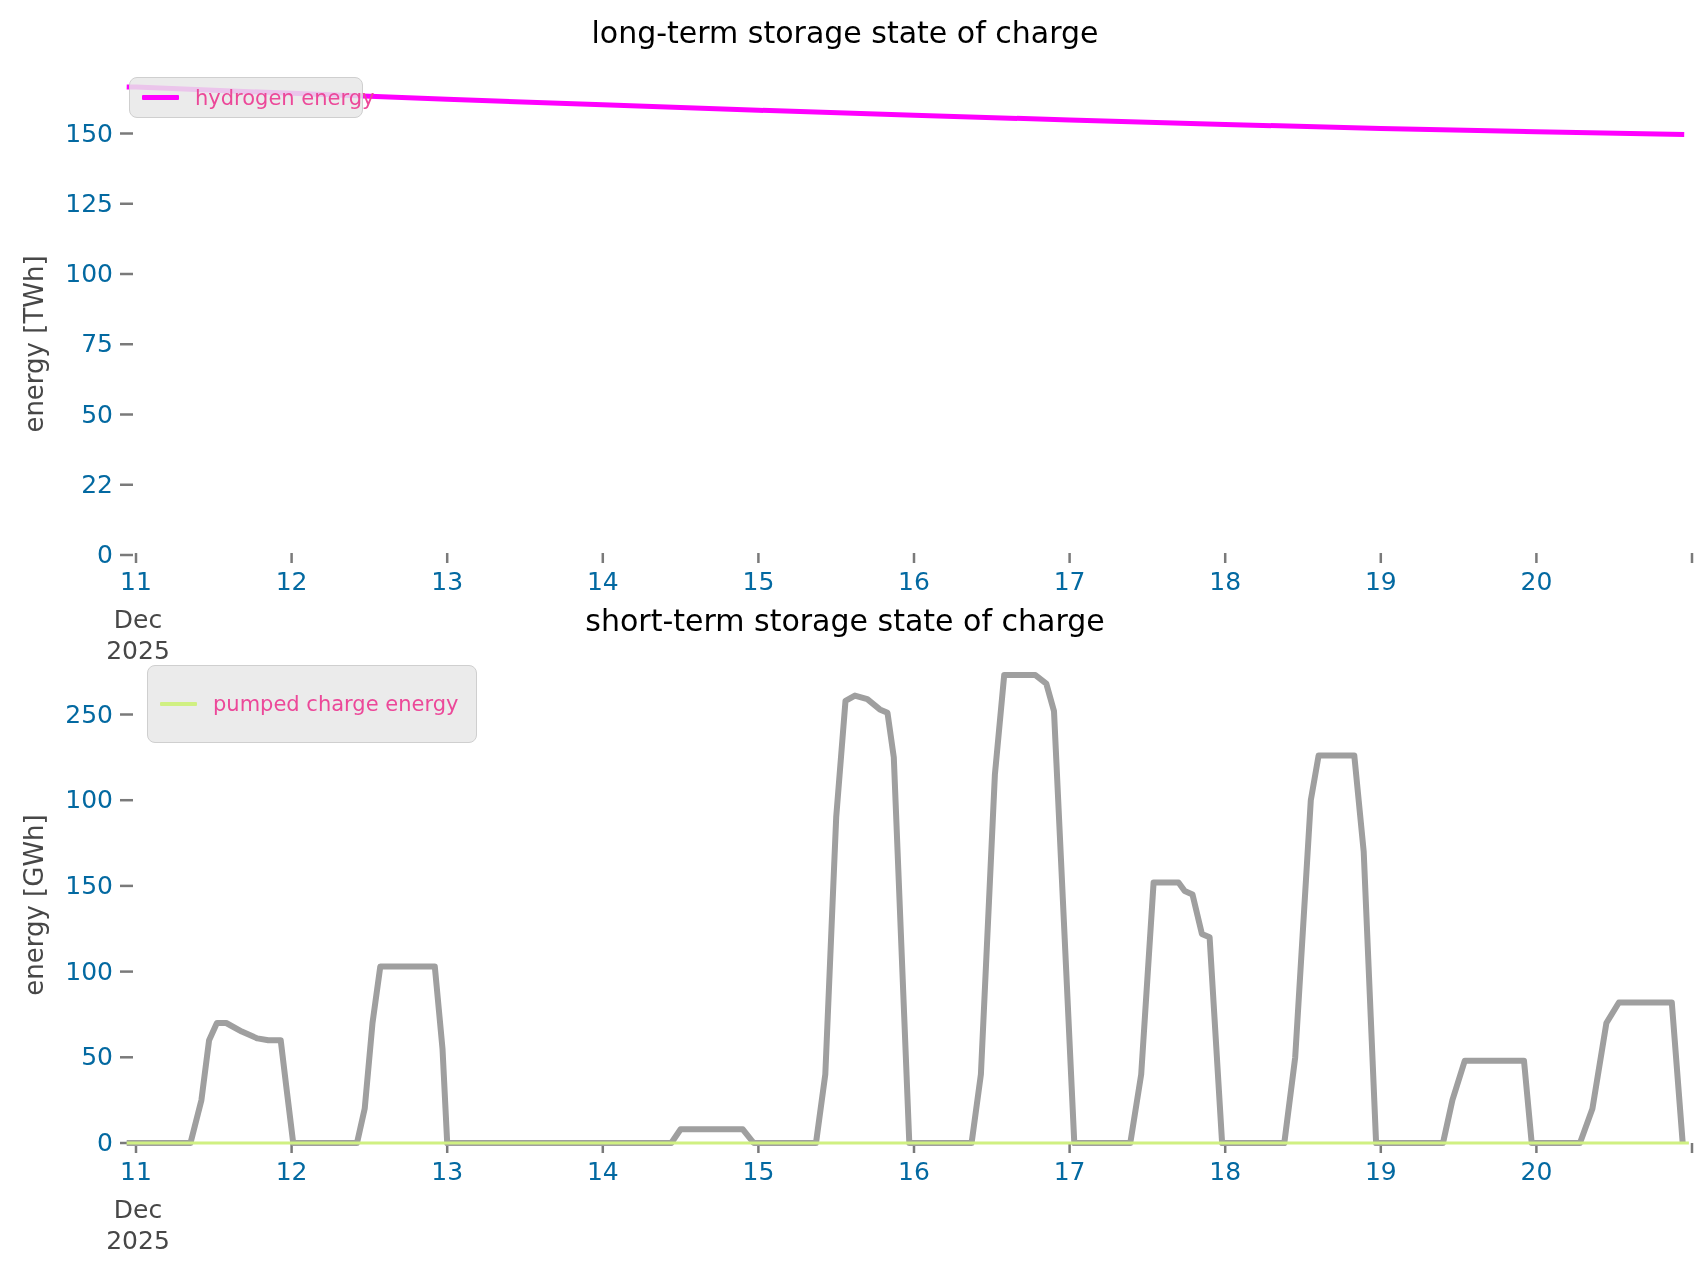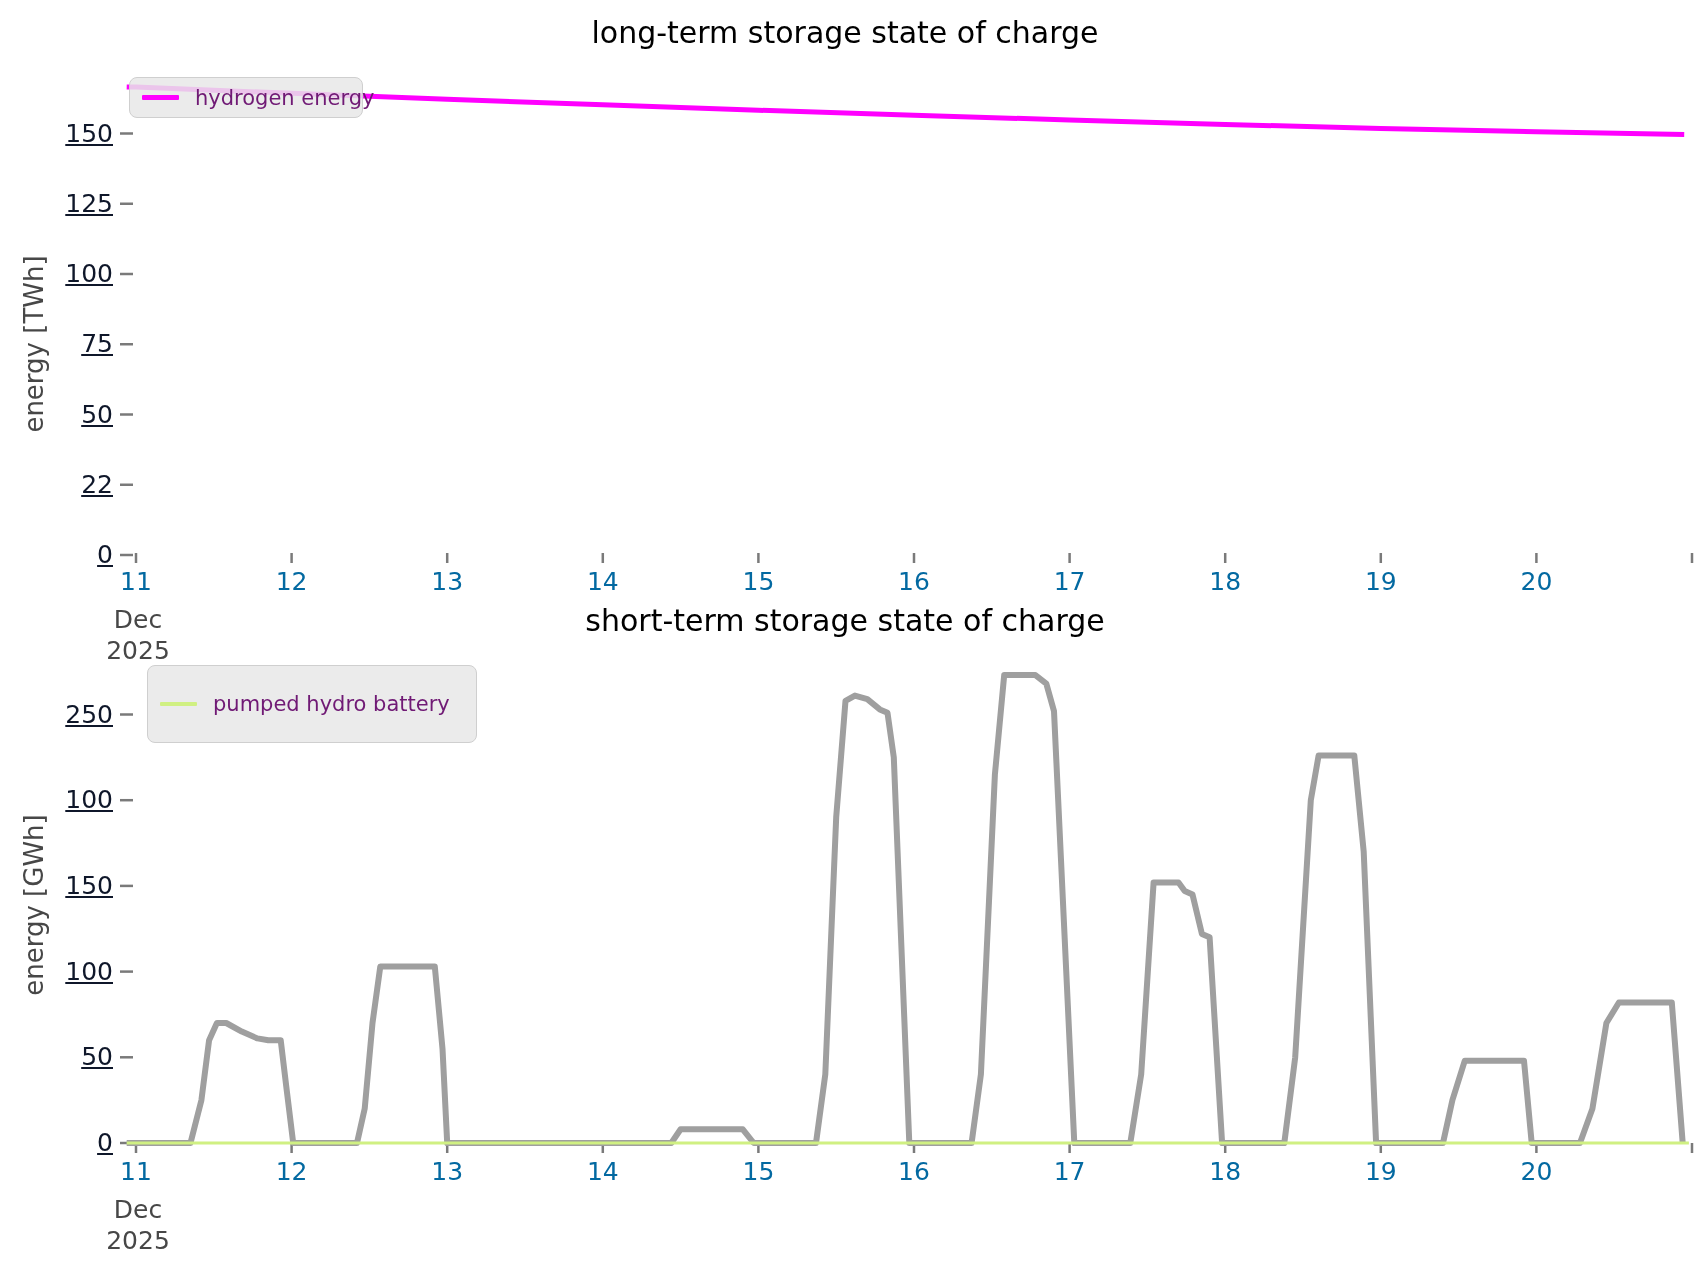--- a/index.html
+++ b/index.html
@@ -23,38 +23,38 @@
     text-align:center;
     font-size:26px;color:#474747;
     transform:rotate(-90deg);
   }
   .tick-label-x{
     position:absolute;width:90px;text-align:center;
     font-size:25px;color:#0369a1;line-height:27px;
   }
   .tick-label-y{
     position:absolute;width:110px;text-align:right;
-    font-size:25px;color:#0f172a;line-height:27px;text-decoration:underline;
+    font-size:25px;color:#0369a1;line-height:27px;
   }
   .sub-label{
     position:absolute;width:120px;text-align:center;
     font-size:25px;color:#474747;line-height:27px;
   }
   .legend{
     position:absolute;
     background:rgba(232,232,232,0.85);
     border:1px solid #cfcfcf;
     border-radius:8px;
     display:flex;flex-direction:column;justify-content:center;
     padding:4px 14px 4px 12px;
     box-sizing:border-box;
   }
   .legend-row{display:flex;align-items:center;height:35px;}
   .legend-swatch{width:37px;border-radius:1px;flex:0 0 auto;}
-  .legend-label{margin-left:16px;font-size:21px;color:#701a75;white-space:nowrap;}
+  .legend-label{margin-left:16px;font-size:21px;color:#ec4899;white-space:nowrap;}
 </style>
 </head>
 <body>
 
 <div id="figure">
 
   <svg id="plot-svg" width="1706" height="1277" viewBox="0 0 1706 1277">
       <line x1="120" y1="555" x2="133" y2="555" stroke="#7a7a7a" stroke-width="2.5"></line>
       <line x1="120" y1="484.75" x2="133" y2="484.75" stroke="#7a7a7a" stroke-width="2.5"></line>
       <line x1="120" y1="414.5" x2="133" y2="414.5" stroke="#7a7a7a" stroke-width="2.5"></line>
@@ -102,21 +102,21 @@
       <span class="legend-swatch" style="height: 5px; background-color: rgb(255, 0, 255);"></span>
       <span class="legend-label">hydrogen energy</span>
     </div>
   </div>
 
   <div class="chart-title" style="top:603px;">short-term storage state of charge</div>
   <div class="y-axis-label" style="left:-124px;top:888px;">energy [GWh]</div>
   <div class="legend" style="left:147px;top:665px;width:330px;height:78px;">
     <div class="legend-row">
       <span class="legend-swatch" style="height: 4px; background-color: rgb(208, 240, 130);"></span>
-      <span class="legend-label">pumped hydro battery</span>
+      <span class="legend-label">pumped charge energy</span>
     </div>
   </div>
 
 <div class="tick-label-y" style="left: 3px; top: 541px;">0</div>
     <div class="tick-label-y" style="left: 3px; top: 470.75px;">22</div>
     <div class="tick-label-y" style="left: 3px; top: 400.5px;">50</div>
     <div class="tick-label-y" style="left: 3px; top: 330.25px;">75</div>
     <div class="tick-label-y" style="left: 3px; top: 260px;">100</div>
     <div class="tick-label-y" style="left: 3px; top: 189.75px;">125</div>
     <div class="tick-label-y" style="left: 3px; top: 119.5px;">150</div>

